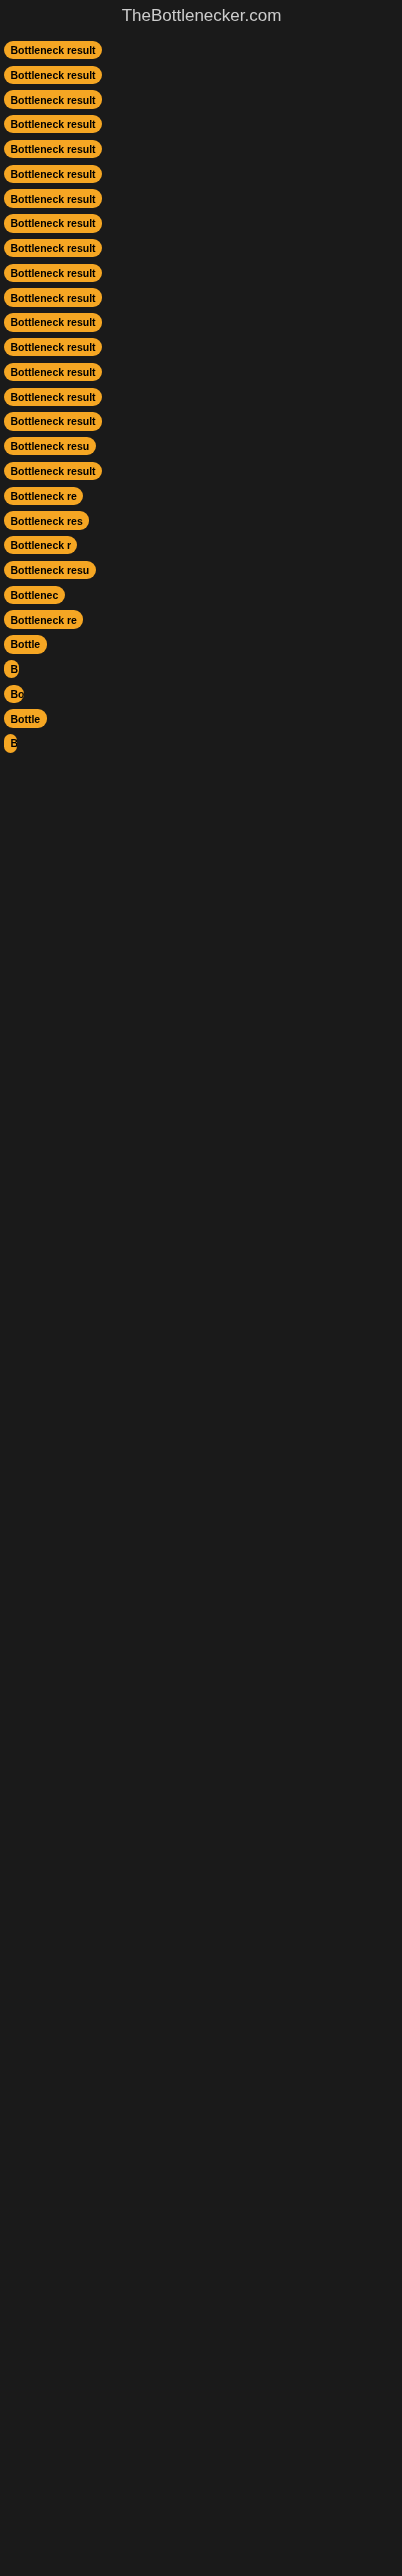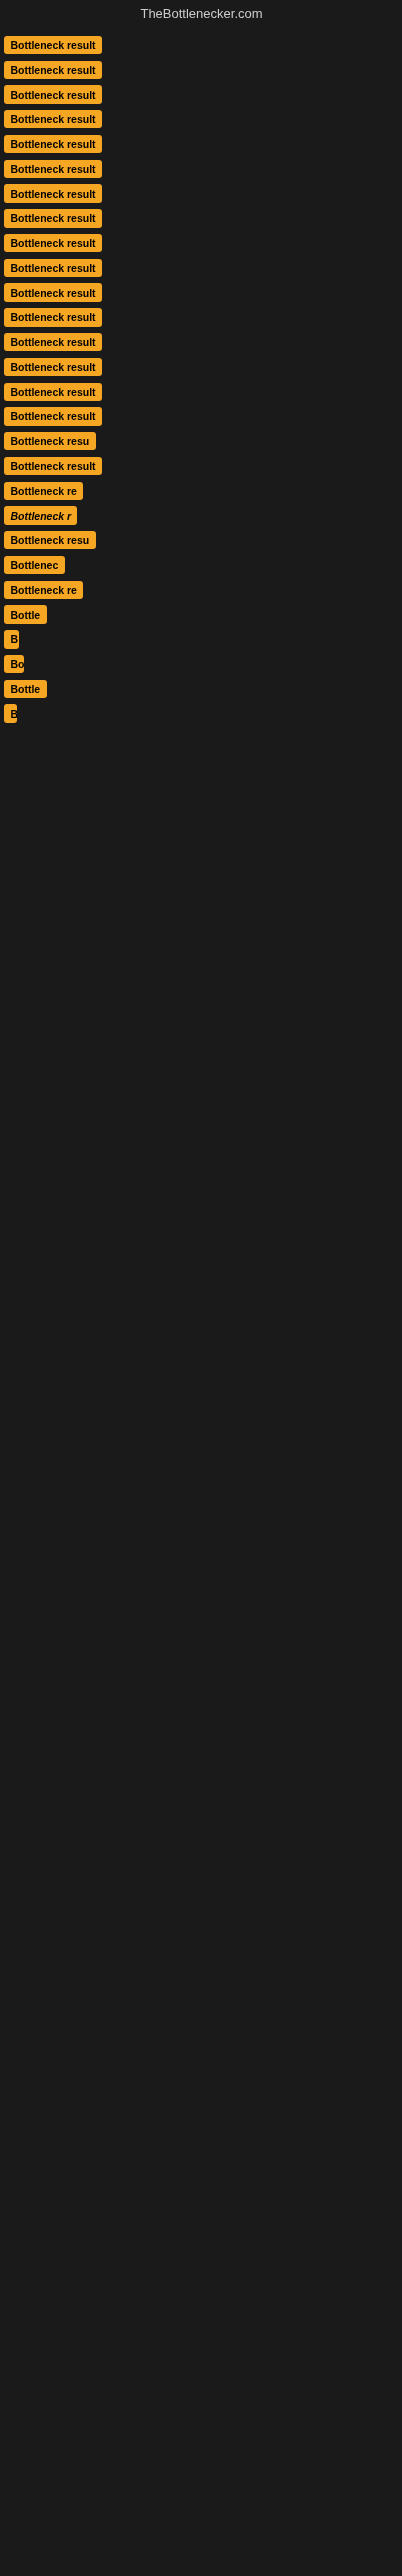--- a/index.html
+++ b/index.html
@@ -10,42 +10,42 @@
     body {
       width: 403px;
       min-height: 2576px;
       background-color: #1a1a1a;
       font-family: Arial, sans-serif;
       position: relative;
     }
     .site-title {
       text-align: center;
       color: #cccccc;
-      font-size: 13px;
+      font-size: 17px;
       padding: 6.4px 0;
       background-color: #1a1a1a;
     }
     .items-container {
       padding: 8px 4px;
       display: flex;
       flex-direction: column;
       gap: 0px;
     }
     .bottleneck-item {
       display: flex;
       align-items: center;
       margin-bottom: 6.4px;
     }
     .bottleneck-badge {
       background-color: #f5a623;
       color: #000;
       font-size: 10.5px;
       font-weight: 600;
       padding: 3.2px 6.4px;
-      border-radius: 3px;
+      border-radius: 9px;
       white-space: nowrap;
       overflow: hidden;
     }
   </style>
 </head>
 <body>
 
 <div class="site-title">TheBottlenecker.com</div>
 
 <div class="items-container">
@@ -100,21 +100,24 @@
     <div class="bottleneck-item">
       <div class="bottleneck-badge" style="max-width: 95px;">Bottleneck resu</div>
     </div>
     <div class="bottleneck-item">
       <div class="bottleneck-badge" style="max-width: 105px;">Bottleneck result</div>
     </div>
     <div class="bottleneck-item">
       <div class="bottleneck-badge" style="max-width: 87px;">Bottleneck re</div>
     </div>
     <div class="bottleneck-item">
-      <div class="bottleneck-badge" style="max-width: 81px; font-style: italic;">Bottleneck r</div>
+      <div class="bottleneck-badge" style="max-width: 90px;">Bottleneck res</div>
+    </div>
+    <div class="bottleneck-item">
+      <div class="bottleneck-badge" style="max-width: 81px;">Bottleneck r</div>
     </div>
     <div class="bottleneck-item">
       <div class="bottleneck-badge" style="max-width: 95px;">Bottleneck resu</div>
     </div>
     <div class="bottleneck-item">
       <div class="bottleneck-badge" style="max-width: 68px;">Bottlenec</div>
     </div>
     <div class="bottleneck-item">
       <div class="bottleneck-badge" style="max-width: 87px;">Bottleneck re</div>
     </div>

